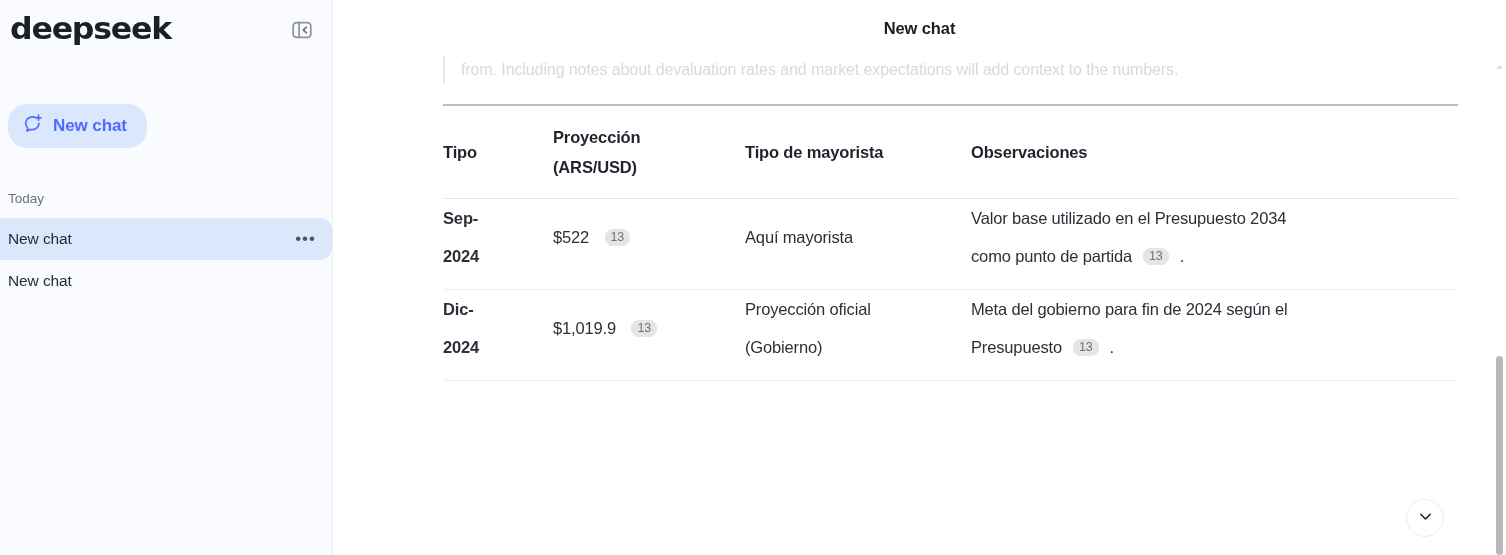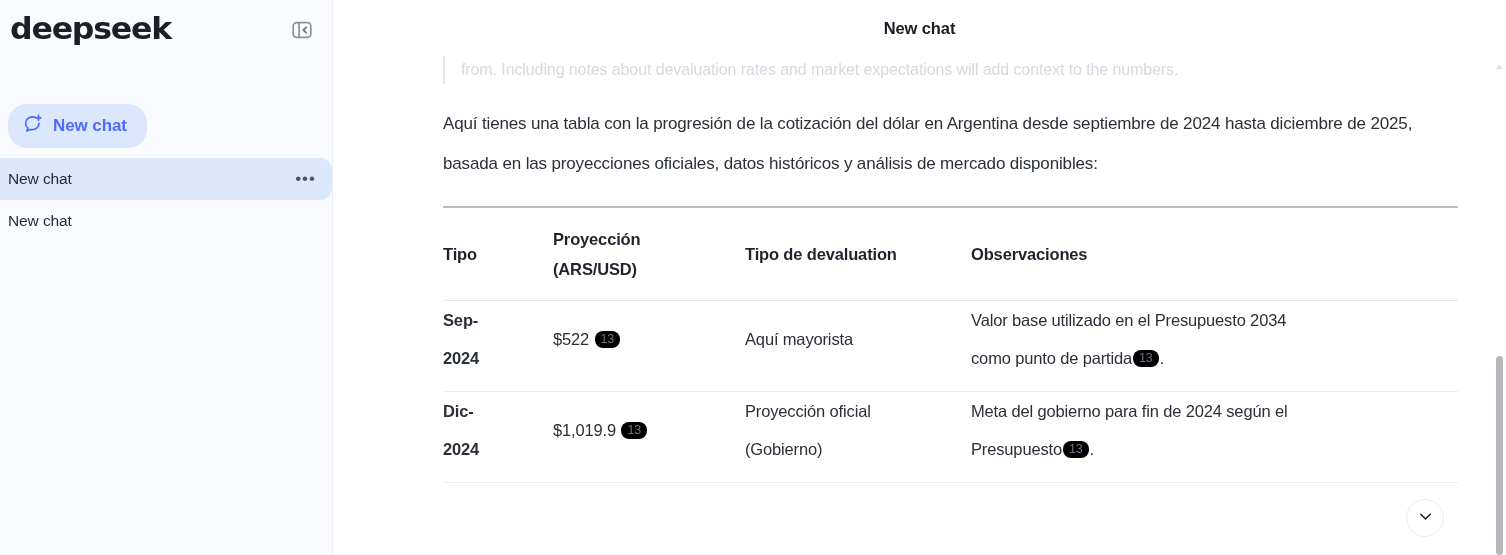--- a/index.html
+++ b/index.html
@@ -195,27 +195,27 @@
 
   td.col-fecha { font-weight: 700; color: #1f242c; }
 
   .col-fecha  { width: 110px; }
   .col-cot    { width: 192px; }
   .col-tipo   { width: 226px; }
   .col-obs    { width: 487px; }
 
   .cite {
     display: inline-block;
-    background: #000000;
+    background: #e5e5e5;
     color: #6b7280;
     border-radius: 8px;
     font-size: 12.5px;
     line-height: 17px;
     padding: 0 6px;
-    margin: 0 1px;
+    margin: 0 11px;
     vertical-align: 2px;
     cursor: pointer;
   }
 
   
   .scroll-btn {
     position: absolute;
     right: 62px;
     bottom: 18px;
     width: 38px;
@@ -281,20 +281,21 @@
       <span>
         <svg width="22" height="22" viewBox="0 0 24 24" fill="none">
           <path d="M18.5 11.2c0 4.0-3.4 7.0-7.6 7.0c-0.6 0-1.2-0.05-1.75-0.16L5.2 19.6l1.15-3.0C4.9 15.3 4.0 13.4 4.0 11.2c0-4.0 3.4-7.0 7.6-7.0c1.3 0 2.5 0.28 3.55 0.78" stroke="#4d6bfe" stroke-width="1.8" stroke-linecap="round" stroke-linejoin="round"></path>
           <line x1="18.0" y1="2.6" x2="18.0" y2="8.0" stroke="#4d6bfe" stroke-width="1.8" stroke-linecap="round"></line>
           <line x1="15.3" y1="5.3" x2="20.7" y2="5.3" stroke="#4d6bfe" stroke-width="1.8" stroke-linecap="round"></line>
         </svg>
       </span>
       <span class="new-chat-label">New chat</span>
     </div>
 
+    <div class="section-label">Today</div>
 
     <div class="chat-list">
       <div class="chat-item active">
         <span>New chat</span>
         <span class="dots">•••</span>
       </div>
       <div class="chat-item">
         <span>New chat</span>
       </div>
     </div>
@@ -304,37 +305,36 @@
   <section class="main">
 
     <div class="main-header">
       <div class="main-title">New chat</div>
     </div>
 
     <div class="content">
 
       <div class="faded-quote">from. Including notes about devaluation rates and market expectations will add context to the numbers.</div>
 
-      <p class="para">Aquí tienes una tabla con la progresión de la cotización del dólar en Argentina desde septiembre de 2024 hasta diciembre de 2025, basada en las proyecciones oficiales, datos históricos y análisis de mercado disponibles:</p>
 
       <table class="dollar-table">
         <colgroup>
           <col class="col-fecha">
             <col class="col-cot">
             <col class="col-tipo">
             <col class="col-obs">
         </colgroup>
         <thead>
           <tr>
             <th>Tipo</th>
             <th>
               <span>Proyección</span><br>
               <span>(ARS/USD)</span>
             </th>
-            <th>Tipo de devaluation</th>
+            <th>Tipo de mayorista</th>
             <th>Observaciones</th>
           </tr>
         </thead>
         <tbody>
           <tr>
             <td class="col-fecha">
               <span>Sep-</span><br>
               <span>2024</span>
             </td>
             <td>

